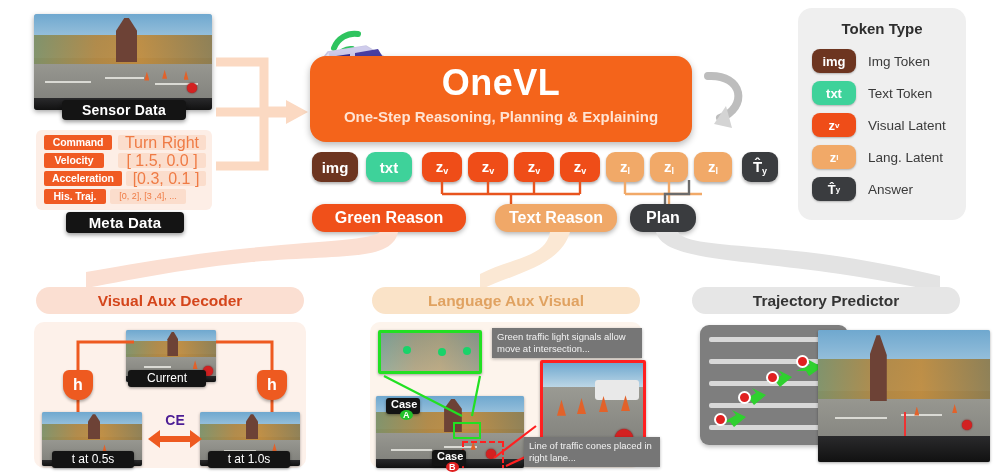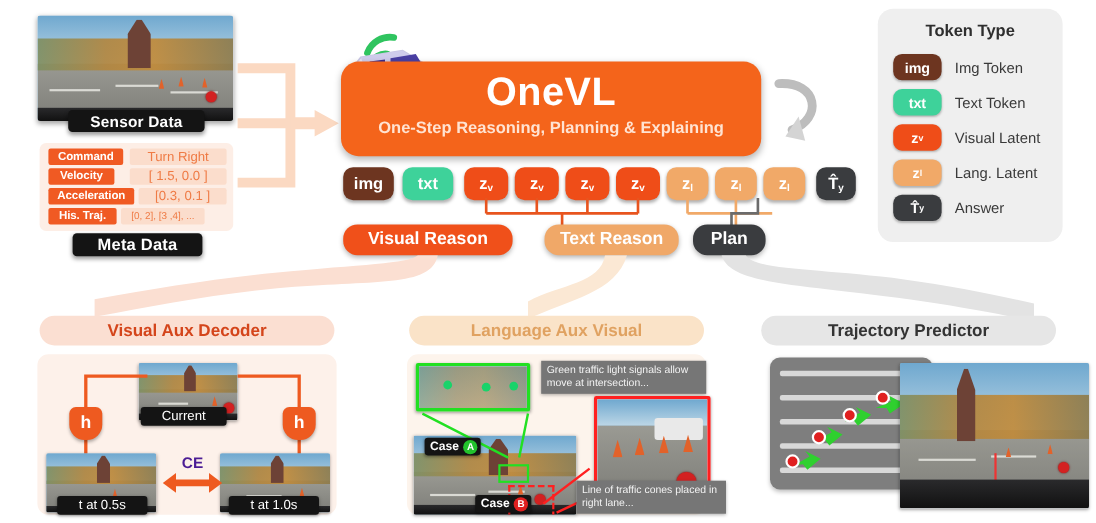--- a/index.html
+++ b/index.html
@@ -30,21 +30,21 @@
   .blklabel{background:#141414;color:#fff;font-weight:bold;border-radius:4px;
      box-shadow:0 2px 4px rgba(0,0,0,.4);text-align:center;letter-spacing:.2px;}
   #sensor-data-label{left:62px;top:100px;width:124px;height:20px;font-size:14px;line-height:20px;}
 
   #meta-card{left:36px;top:130px;width:176px;height:80px;background:#fdeee6;border-radius:6px;}
   .meta-row{position:absolute;height:15px;}
   .meta-key{position:absolute;left:0;top:0;height:15px;background:#f05a23;color:#fff;
      font-size:10.5px;font-weight:bold;line-height:15px;text-align:center;border-radius:2px;
      letter-spacing:-.1px;}
   .meta-val{position:absolute;height:15px;background:#fbddcc;color:#e2apparent;
-     color:#ef7b45;font-size:12px;line-height:15px;text-align:center;border-radius:2px;}
+     color:#ef7b45;font-size:16px;line-height:15px;text-align:center;border-radius:2px;}
   #meta-data-label{left:66px;top:212px;width:118px;height:21px;font-size:15px;line-height:21px;}
 
   
   #feed-arrow{left:214px;top:54px;width:96px;height:120px;}
 
   
   #car{left:292px;top:18px;width:130px;height:92px;}
 
   
   #onevl-box{left:310px;top:56px;width:382px;height:86px;background:#f4641b;
@@ -98,21 +98,21 @@
      box-shadow:0 2px 3px rgba(0,0,0,.3);}
   .tinylabel{position:absolute;background:#141414;color:#fff;font-weight:normal;
      border-radius:3px;text-align:center;box-shadow:0 1px 3px rgba(0,0,0,.4);}
   #ce-text{position:absolute;left:152px;top:412px;width:46px;text-align:center;
      color:#4c1d95;font-size:14px;font-weight:bold;}
 
   .callout{position:absolute;background:#767676;color:#f2f2f2;font-size:9.5px;
      line-height:12px;padding:3px 5px;box-shadow:0 1px 3px rgba(0,0,0,.3);}
   .casetag{position:absolute;height:16px;background:#141414;color:#fff;font-size:11px;
      font-weight:bold;border-radius:3px;display:flex;align-items:center;padding:0 3px 0 5px;
-     box-shadow:0 1px 3px rgba(0,0,0,.4);}
+     box-shadow:0 1px 3px rgba(0,0,0,.4);flex-direction:column;}
   .casedot{width:13px;height:13px;border-radius:50%;margin-left:4px;display:flex;
      align-items:center;justify-content:center;font-size:9px;color:#fff;}
 
   #traj-grid{left:700px;top:325px;width:148px;height:120px;background:#7e7e7e;
      border-radius:9px;box-shadow:0 2px 4px rgba(0,0,0,.25);}
   .gridline{position:absolute;left:9px;width:130px;height:5px;background:#d8d8d8;border-radius:2px;}
   .tdot{position:absolute;width:13px;height:13px;border-radius:50%;background:#e02020;
      border:2px solid #fff;box-sizing:border-box;}
   #traj-photo{left:818px;top:330px;width:172px;height:132px;}
 </style>
@@ -224,21 +224,21 @@
 
 <svg class="abs" style="left:312px;top:180px;width:390px;height:26px;" viewBox="0 0 390 26">
   <path d="M130 0 V14 M176 0 V14 M222 0 V14 M268 0 V14 M130 14 H268 M199 14 V26" stroke="#e8541e" stroke-width="2.4" fill="none"></path>
   <path d="M313 0 V14 M357 0 V14 M401 0 V14" stroke="#f1a968" stroke-width="2.4" fill="none"></path>
   <path d="M313 14 H401 M357 14 V26" stroke="#f1a968" stroke-width="2.4" fill="none"></path>
 </svg>
 <svg class="abs" style="left:655px;top:180px;width:40px;height:26px;" viewBox="0 0 40 26">
   <path d="M34 0 V14 H10 V26" stroke="#6b6b6b" stroke-width="2.4" fill="none"></path>
 </svg>
 
-<div class="pill" id="visual-reason">Visual Reason</div>
+<div class="pill" id="visual-reason">Green Reason</div>
 <div class="pill" id="text-reason">Text Reason</div>
 <div class="pill" id="plan">Plan</div>
 
 <svg class="abs" style="left:40px;top:232px;width:920px;height:62px;" viewBox="0 0 920 62">
   <path d="M358 0 C352 30 300 22 212 30 C150 36 100 46 46 56 L46 40 C104 30 150 22 210 16 C290 8 330 8 340 0 Z" fill="#fbdfd2"></path>
   <path d="M510 0 C506 26 470 26 440 42 L440 58 C478 40 520 34 530 0 Z" fill="#fbe8d4"></path>
   <path d="M616 0 C624 28 690 26 800 42 C840 48 872 54 900 60 L900 44 C866 36 826 28 782 22 C706 12 646 14 638 0 Z" fill="#e3e3e3"></path>
 </svg>
 
 <div class="abs" id="legend">

